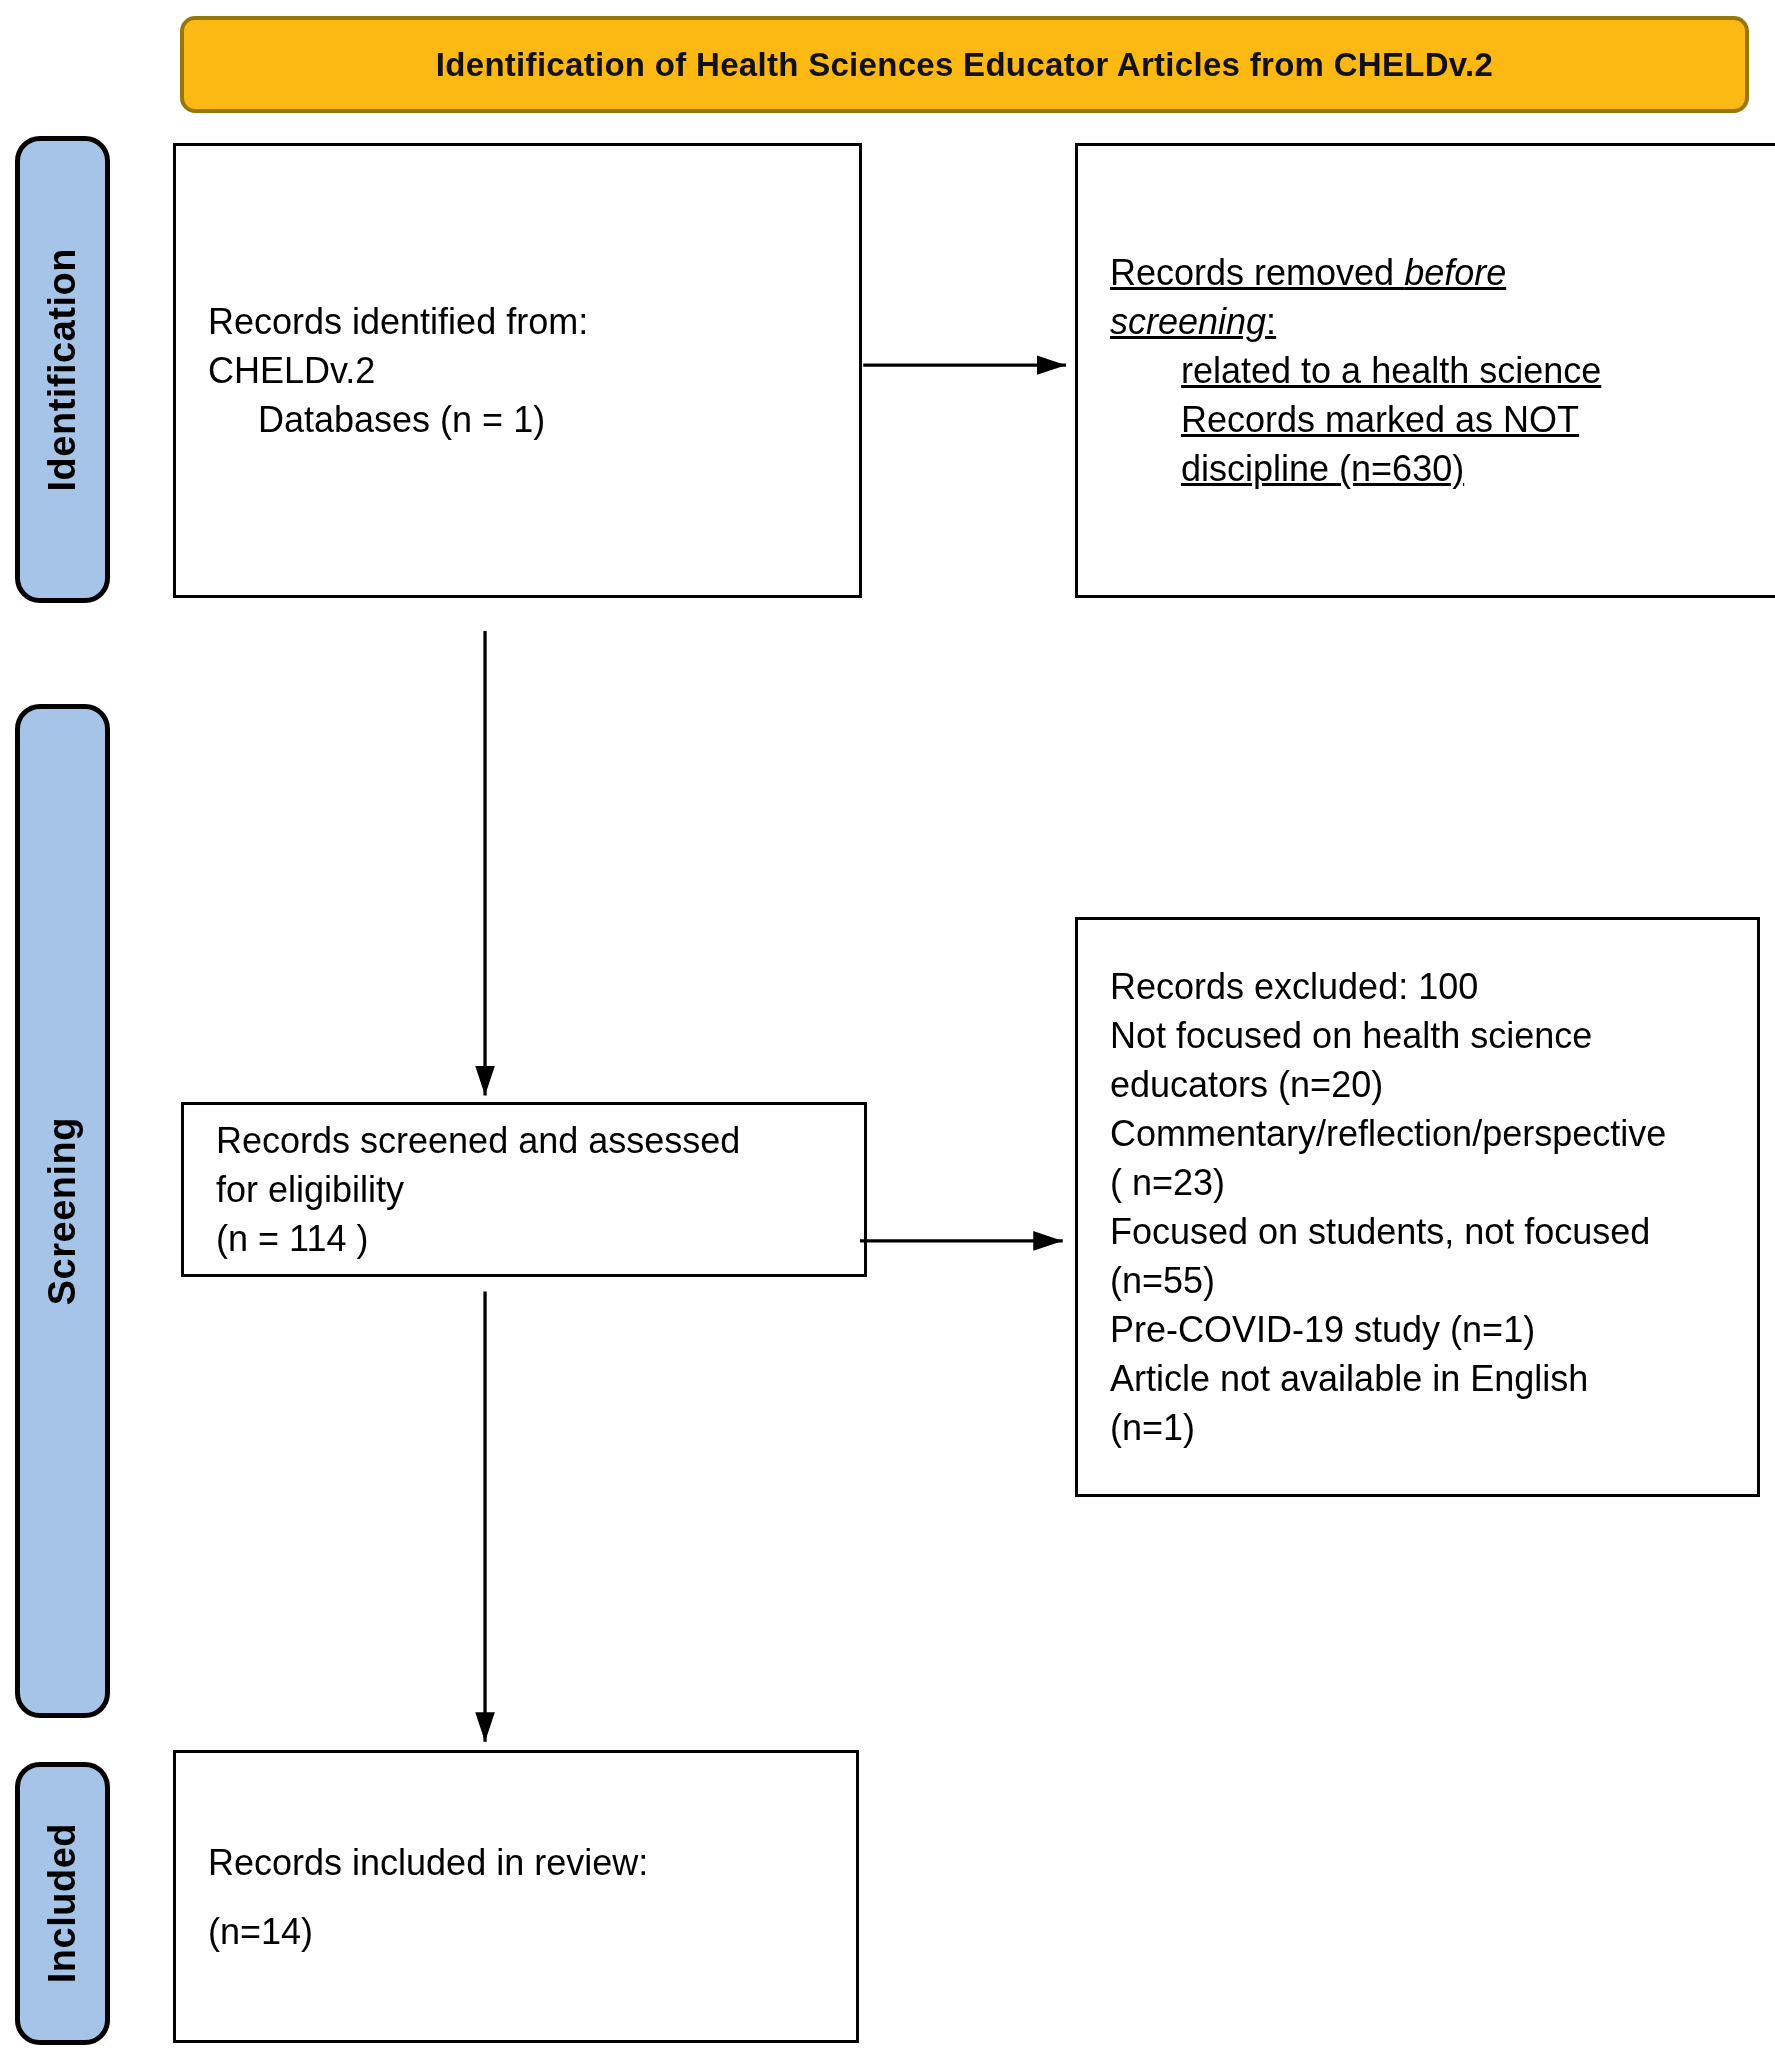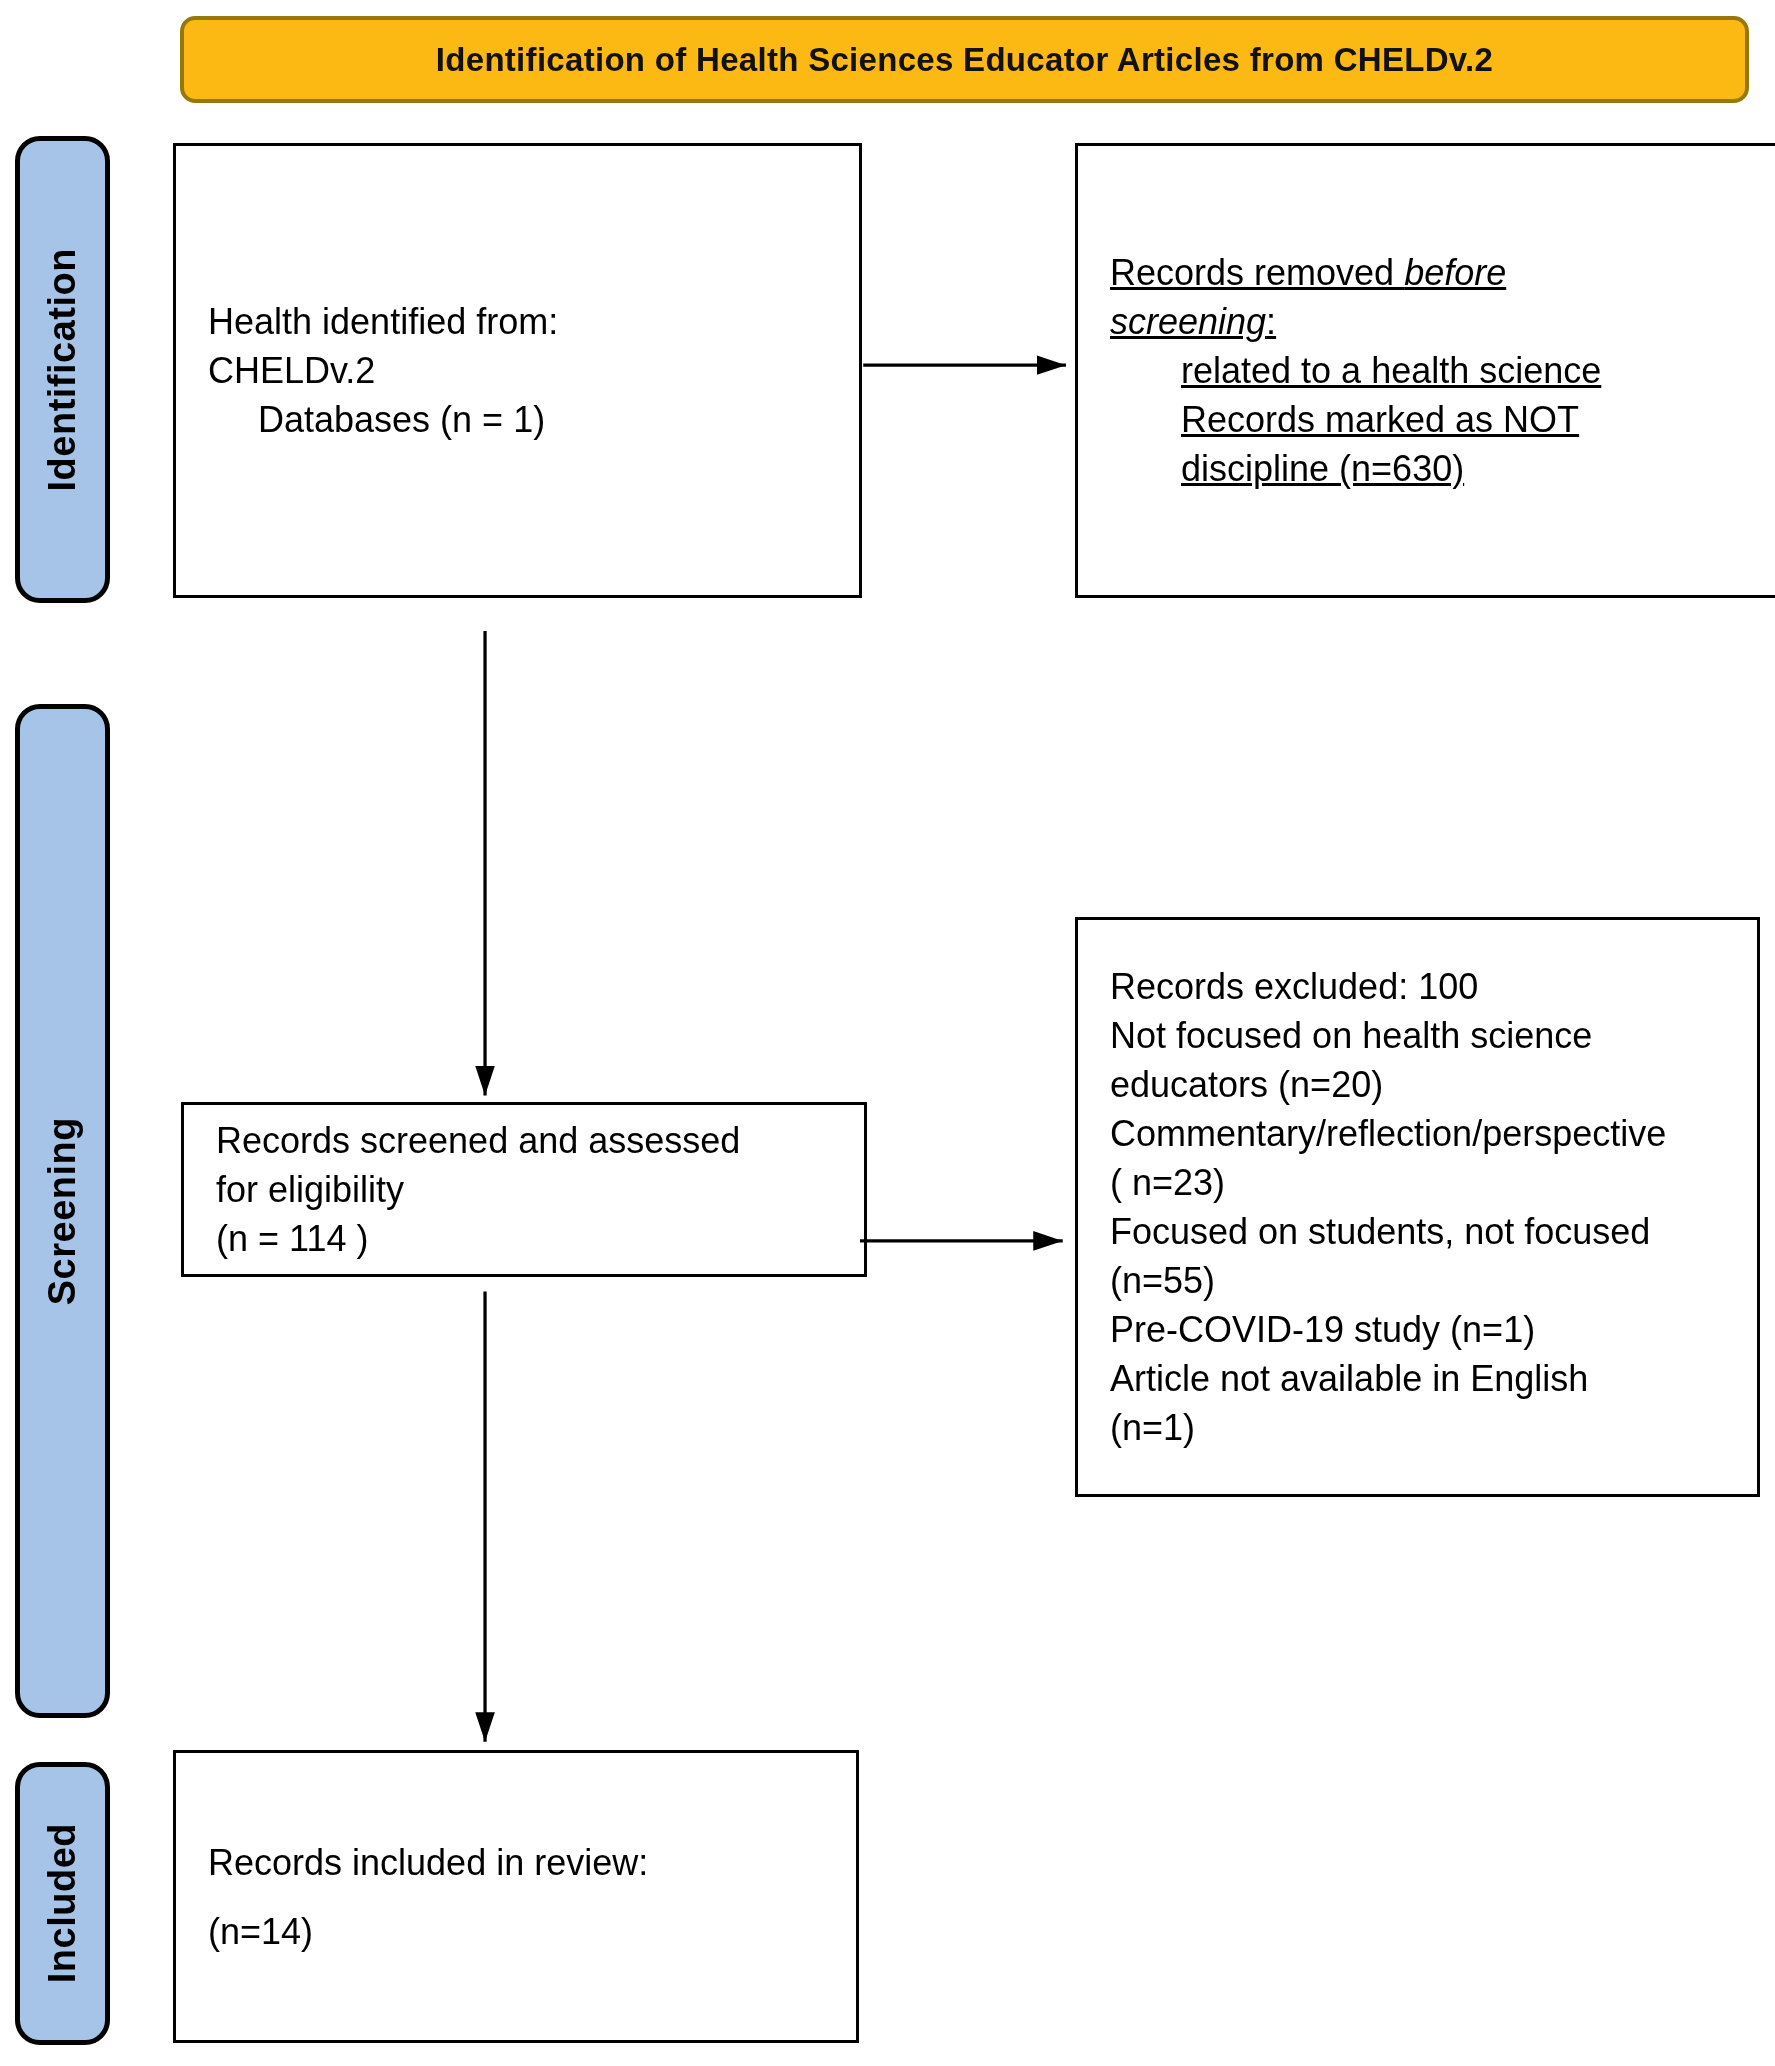--- a/index.html
+++ b/index.html
@@ -10,21 +10,21 @@
     background: #ffffff;
     font-family: "Liberation Sans", sans-serif;
     color: #000;
     overflow: hidden;
   }
 
   
   .banner {
     position: absolute;
     left: 180px; top: 16.4px;
-    width: 1569px; height: 87px;
+    width: 1569px; height: 97px;
     box-sizing: border-box;
     background: var(--banner-fill, #FCB813);
     border: 4.9px solid var(--banner-border, #96780A);
     border-radius: 15.3px;
     display: flex; align-items: center; justify-content: center;
     font-weight: bold;
     font-size: 33px;
     letter-spacing: 0.3px;
     color: #111;
   }
@@ -100,21 +100,21 @@
     <span class="stage-label">Identification</span>
   </div>
   <div class="stage" id="stage-screening">
     <span class="stage-label">Screening</span>
   </div>
   <div class="stage" id="stage-included">
     <span class="stage-label">Included</span>
   </div>
 
   <div class="fbox" id="box-identified">
-    <div class="tline">Health identified from:</div>
+    <div class="tline">Records identified from:</div>
     <div class="tline">CHELDv.2</div>
     <div class="tline indent-sm">Databases (n = 1)</div>
   </div>
 
   <div class="fbox" id="box-removed">
     <div class="tline"><span>Records removed </span><span class="it">before</span></div>
     <div class="tline"><span class="it">screening</span><span>:</span></div>
     <div class="tline indent">related to a health science</div>
     <div class="tline indent">Records marked as NOT</div>
     <div class="tline indent">discipline (n=630)</div>

